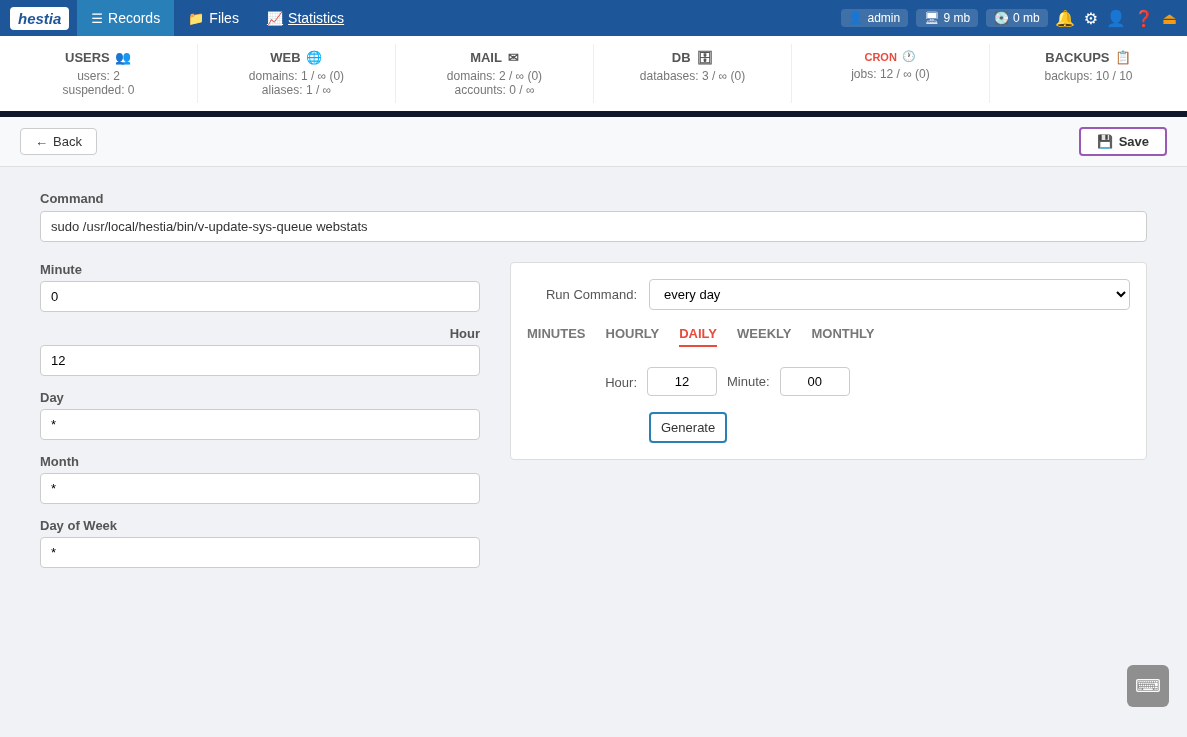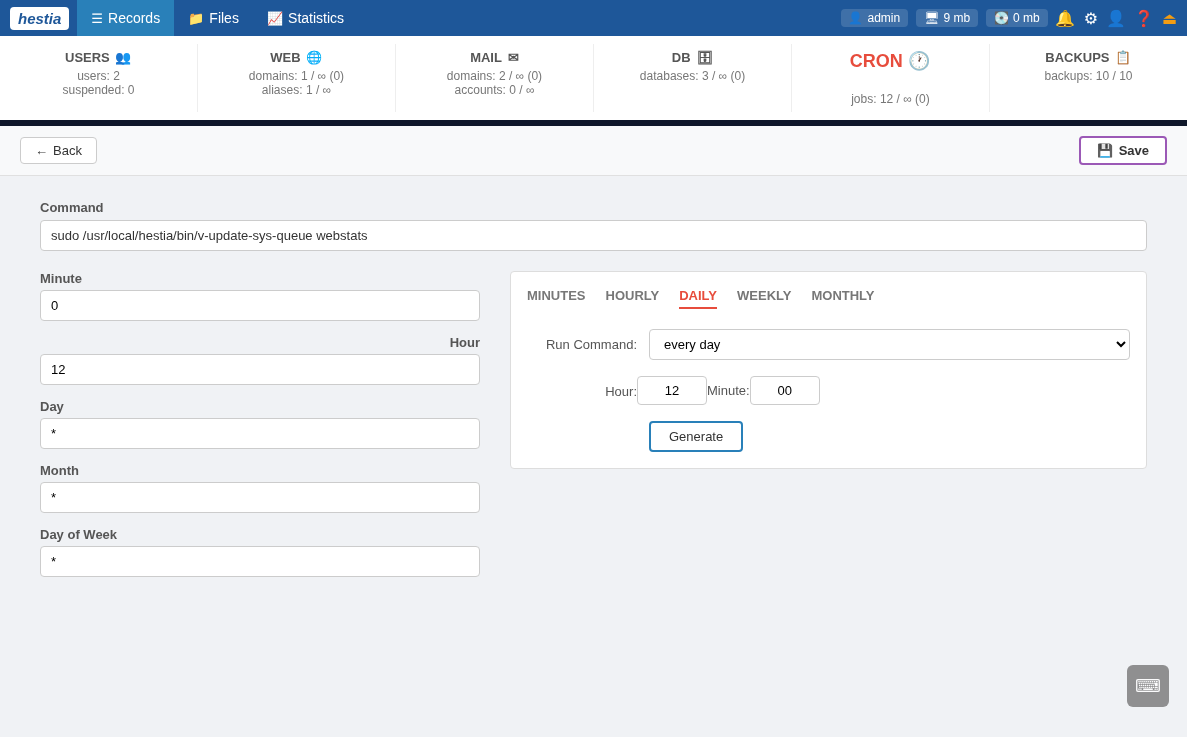--- a/index.html
+++ b/index.html
@@ -71,21 +71,21 @@
   </div>
 
   <div class="nav-item active" style="background:#2980b9;display:flex;align-items:center;gap:5px;color:white;padding:0 14px;height:36px;cursor:pointer;font-size:14px;">
     <span class="icon-records"></span>
     <span>Records</span>
   </div>
   <div class="nav-item" style="display:flex;align-items:center;gap:5px;color:white;padding:0 14px;height:20px;cursor:pointer;font-size:14px;">
     <span class="icon-files"></span>
     <span>Files</span>
   </div>
-  <div class="nav-item" style="display:flex;align-items:center;gap:5px;color:white;padding:0 14px;height:37px;cursor:pointer;font-size:14px;">
+  <div class="nav-item" style="display:flex;align-items:center;gap:5px;color:white;padding:0 14px;height:37px;cursor:pointer;font-size:14px;text-decoration:underline;">
     <span class="icon-stats"></span>
     <span>Statistics</span>
   </div>
 
   <div style="margin-left:auto;display:flex;align-items:center;gap:8px;">
     <div class="nav-badge" style="background:rgba(255,255,255,0.15);border-radius:4px;color:white;padding:2px 8px;font-size:12px;display:flex;align-items:center;gap:4px;">
       <span>👤</span>
       <span>admin</span>
     </div>
     <div class="nav-badge" style="background:rgba(255,255,255,0.15);border-radius:4px;color:white;padding:2px 8px;font-size:12px;display:flex;align-items:center;gap:4px;">
@@ -130,21 +130,21 @@
     <div style="font-size:12px;color:#777;">accounts: 0 / ∞</div>
   </div>
   <div style="flex:1;text-align:center;padding:6px 10px;border-right:1px solid #eee;cursor:pointer;">
     <div class="stat-title" style="font-weight:bold;font-size:13px;color:#555;text-transform:uppercase;display:flex;align-items:center;justify-content:center;gap:6px;margin-bottom:4px;">
       <span>DB</span>
       <span>🗄</span>
     </div>
     <div style="font-size:12px;color:#777;">databases: 3 / ∞ (0)</div>
   </div>
   <div style="flex:1;text-align:center;padding:6px 10px;border-right:1px solid #eee;cursor:pointer;">
-    <div class="stat-title" style="font-weight:bold;font-size:18px;color:#e74c3c;text-transform:uppercase;display:flex;align-items:center;justify-content:center;gap:6px;margin-bottom:20px;">
+    <div class="stat-title" style="font-weight:bold;font-size:11px;color:#e74c3c;text-transform:uppercase;display:flex;align-items:center;justify-content:center;gap:6px;margin-bottom:4px;">
       <span>CRON</span>
       <span>🕐</span>
     </div>
     <div style="font-size:12px;color:#777;">jobs: 12 / ∞ (0)</div>
   </div>
   <div style="flex:1;text-align:center;padding:6px 10px;cursor:pointer;">
     <div class="stat-title" style="font-weight:bold;font-size:13px;color:#555;text-transform:uppercase;display:flex;align-items:center;justify-content:center;gap:6px;margin-bottom:4px;">
       <span>BACKUPS</span>
       <span>📋</span>
     </div>
@@ -190,58 +190,58 @@
         <input type="text" style="width: 100%; border: 1px solid rgb(204, 204, 204); border-radius: 4px; padding: 7px 10px; font-size: 13px; background: white;" value="*">
       </div>
       <div style="margin-bottom:14px;">
         <label style="display:block;font-size:13px;font-weight:bold;color:#555;margin-bottom:4px;">Day of Week</label>
         <input type="text" style="width: 100%; border: 1px solid rgb(204, 204, 204); border-radius: 4px; padding: 7px 10px; font-size: 13px; background: white;" value="*">
       </div>
     </div>
 
     <div style="flex:1;border:1px solid #ddd;border-radius:4px;background:white;padding:16px;">
 
-      <div style="display:flex;gap:20px;margin-bottom:20px;">
-        <div style="font-size:13px;font-weight:bold;color:#777;cursor:pointer;padding-bottom:4px;">
-          <span>MINUTES</span>
-        </div>
-        <div style="font-size:13px;font-weight:bold;color:#777;cursor:pointer;padding-bottom:4px;">
-          <span>HOURLY</span>
-        </div>
-        <div style="font-size:13px;font-weight:bold;color:#e74c3c;cursor:pointer;padding-bottom:4px;border-bottom:2px solid #e74c3c;">
-          <span>DAILY</span>
-        </div>
-        <div style="font-size:13px;font-weight:bold;color:#777;cursor:pointer;padding-bottom:4px;">
-          <span>WEEKLY</span>
-        </div>
-        <div style="font-size:13px;font-weight:bold;color:#777;cursor:pointer;padding-bottom:4px;">
-          <span>MONTHLY</span>
-        </div>
-      </div>
-
       <div style="display:flex;align-items:center;gap:12px;margin-bottom:16px;">
         <label style="font-size:13px;color:#555;width:110px;text-align:right;">Run Command:</label>
         <select style="flex:1;border:1px solid #ccc;border-radius:4px;padding:6px 10px;font-size:13px;background:white;cursor:pointer;">
           <option>every day</option>
           <option>every weekday</option>
           <option>every weekend</option>
         </select>
       </div>
 
-      <div style="display:flex;align-items:center;margin-bottom:16px;padding-left:0;">
+      <div style="display:flex;gap:20px;margin-bottom:20px;">
+        <div style="font-size:13px;font-weight:bold;color:#777;cursor:pointer;padding-bottom:4px;">
+          <span>MINUTES</span>
+        </div>
+        <div style="font-size:13px;font-weight:bold;color:#777;cursor:pointer;padding-bottom:4px;">
+          <span>HOURLY</span>
+        </div>
+        <div style="font-size:13px;font-weight:bold;color:#e74c3c;cursor:pointer;padding-bottom:4px;border-bottom:2px solid #e74c3c;">
+          <span>DAILY</span>
+        </div>
+        <div style="font-size:13px;font-weight:bold;color:#777;cursor:pointer;padding-bottom:4px;">
+          <span>WEEKLY</span>
+        </div>
+        <div style="font-size:13px;font-weight:bold;color:#777;cursor:pointer;padding-bottom:4px;">
+          <span>MONTHLY</span>
+        </div>
+      </div>
+
+      <div style="display:flex;align-items:center;gap:10px;margin-bottom:16px;padding-left:0;">
         <div style="width:110px;text-align:right;">
           <label style="font-size:13px;color:#555;">Hour:</label>
         </div>
         <input type="text" style="width: 70px; border: 1px solid rgb(204, 204, 204); border-radius: 4px; padding: 6px 10px; font-size: 13px; text-align: center; background: white;" value="12">
         <label style="font-size:13px;color:#555;">Minute:</label>
         <input type="text" style="width: 70px; border: 1px solid rgb(204, 204, 204); border-radius: 4px; padding: 6px 10px; font-size: 13px; text-align: center; background: white;" value="00">
       </div>
 
       <div style="padding-left:122px;">
-        <button style="background:white;border:2px solid #2980b9;border-radius:4px;padding:6px 18px;cursor:pointer;font-size:13px;color:#333;">
+        <button style="background:white;border:2px solid #2980b9;border-radius:4px;padding:6px 10px;cursor:pointer;font-size:13px;color:#333;">
           <span>Generate</span>
         </button>
       </div>
     </div>
   </div>
 </div>
 
 <div style="position:fixed;right:18px;bottom:30px;width:42px;height:42px;background:#666;border-radius:6px;display:flex;align-items:center;justify-content:center;color:white;font-size:18px;opacity:0.7;cursor:pointer;">
   <span>⌨</span>
 </div>

